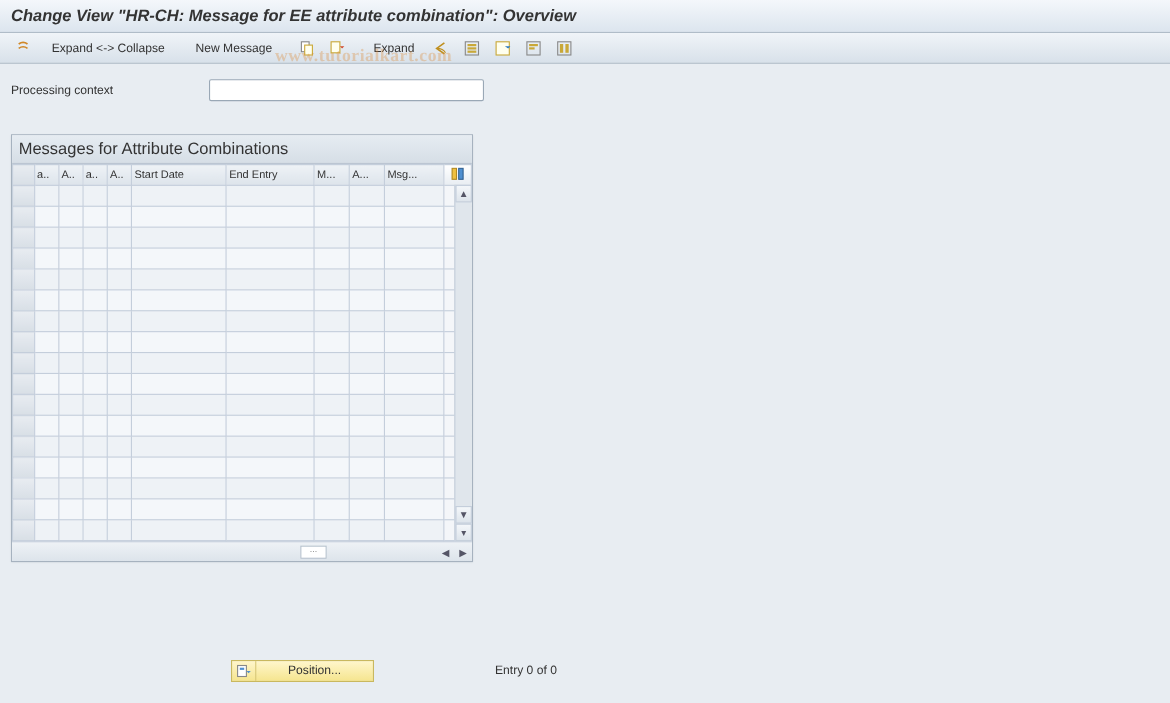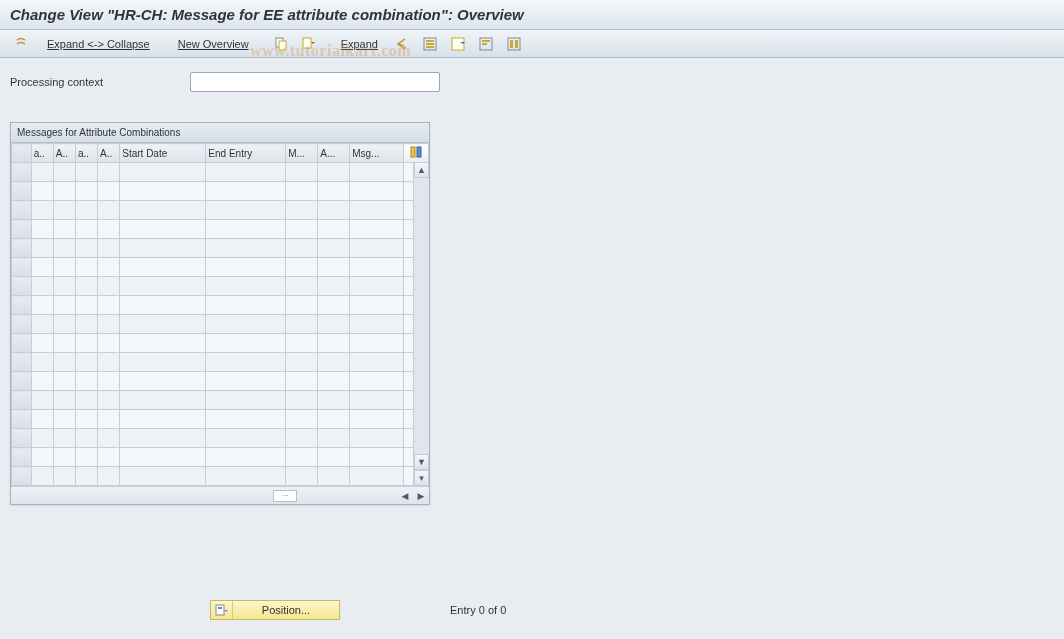--- a/index.html
+++ b/index.html
@@ -34,21 +34,20 @@
     }
     .toolbar-btn {
       display: inline-flex;
       align-items: center;
       justify-content: center;
       height: 20px;
       padding: 0 4px;
       cursor: pointer;
       border: 1px solid transparent;
       color: #333;
-      text-decoration: underline;
     }
     .toolbar-text-btn {
       padding: 0 8px;
       font-size: 11px;
     }
     .sep { width: 6px; }
     .icon-svg { width: 16px; height: 16px; }
     .content-area {
       padding: 14px 10px;
     }
@@ -69,21 +68,21 @@
     .table-panel {
       width: 420px;
       border: 1px solid #a6b2bf;
       background: #f4f6f9;
       box-shadow: 0 1px 2px rgba(0,0,0,.08);
     }
     .table-title {
       background: linear-gradient(to bottom, #e6ecf2, #d6dee6);
       padding: 4px 6px;
       border-bottom: 1px solid #b4c0cc;
-      font-size: 10px;
+      font-size: 15px;
       color: #333;
     }
     .table-wrap { position: relative; }
     table {
       border-collapse: collapse;
       width: 100%;
       table-layout: fixed;
     }
     th, td {
       border: 1px solid #c4cedb;
@@ -208,21 +207,21 @@
 </div>
 
 <div class="toolbar">
   <span class="toolbar-btn">
     <svg class="icon-svg" viewBox="0 0 16 16">
         <path d="M2 4 Q6 1 10 4 M2 8 Q6 5 10 8" stroke="#d08828" fill="none" stroke-width="1.5"></path>
       </svg>
   </span>
   <span class="toolbar-btn toolbar-text-btn">Expand &lt;-&gt; Collapse</span>
   <span class="sep"></span>
-  <span class="toolbar-btn toolbar-text-btn">New Overview</span>
+  <span class="toolbar-btn toolbar-text-btn">New Message</span>
   <span class="sep"></span>
   <span class="toolbar-btn">
     <svg class="icon-svg" viewBox="0 0 16 16">
         <rect x="3" y="2" width="7" height="9" fill="#fff" stroke="#888"></rect>
         <rect x="6" y="5" width="7" height="9" fill="#ffe" stroke="#c9a838"></rect>
       </svg>
   </span>
   <span class="toolbar-btn">
     <svg class="icon-svg" viewBox="0 0 16 16">
         <rect x="2" y="2" width="8" height="10" fill="#ffe" stroke="#c9a838"></rect>

